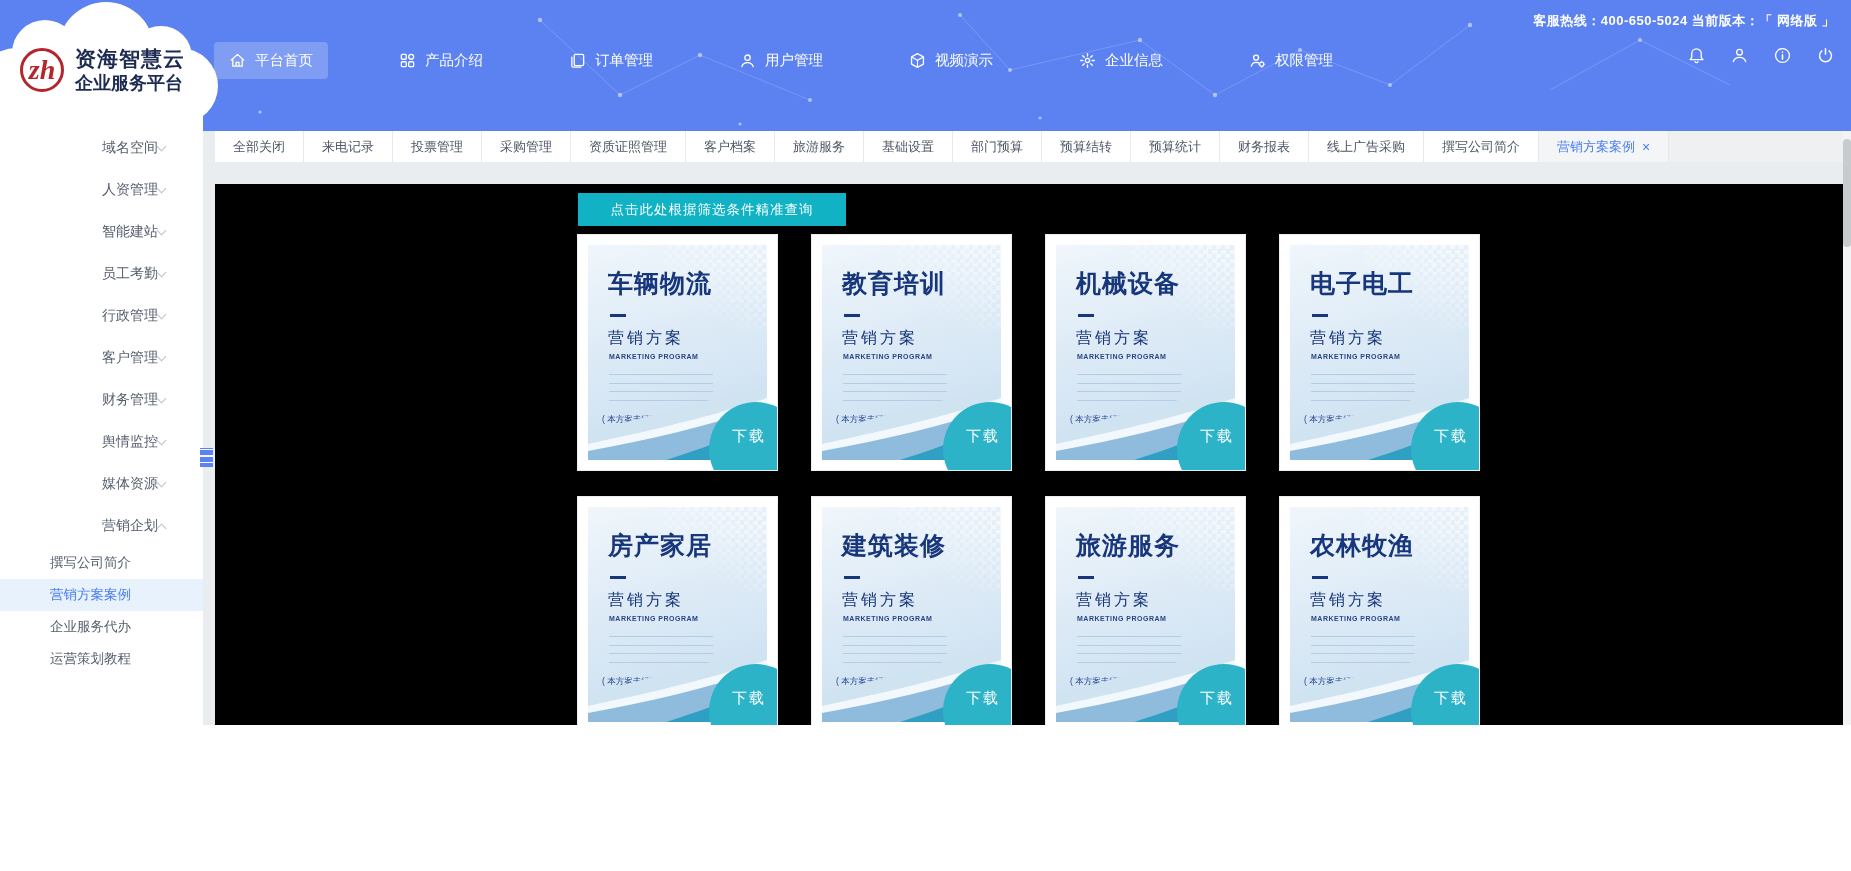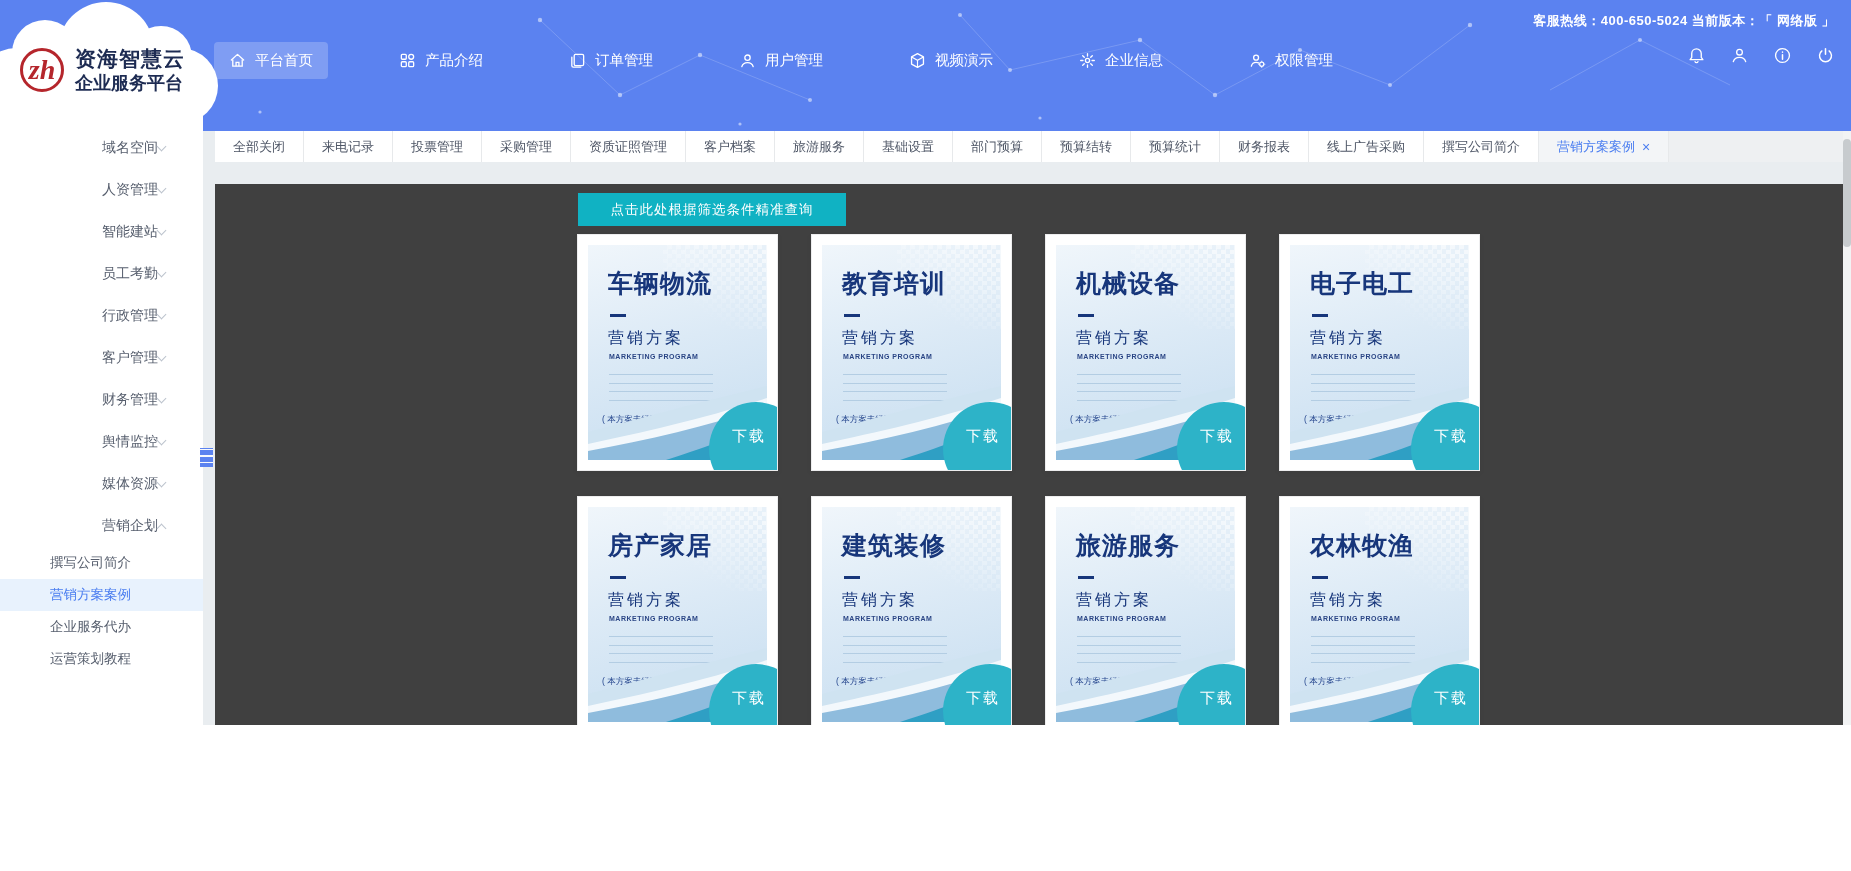--- a/index.html
+++ b/index.html
@@ -49,21 +49,21 @@
   .handle { position:absolute; left:198px; top:444px; width:17px; height:27px; background:#5b82f0; border-radius:2px; z-index:4; cursor:pointer;
     background-image:repeating-linear-gradient(180deg, transparent 0 5px, rgba(255,255,255,.95) 5px 6.5px); background-clip:content-box; padding:4px 2px; }
 
   
   .content { position:absolute; left:215px; top:131px; width:1628px; height:740px; }
   .tabbar { position:absolute; left:0; top:0; width:1628px; height:31px; background:#eef0f2; display:flex; }
   .tab { background:#fff; border-right:1px solid #e7e9eb; padding:0 18px; line-height:30px; font-size:13px; color:#4e5666; white-space:nowrap; cursor:pointer; display:flex; align-items:center; gap:7px; }
   .tab.active { color:#4a7df0; background:#f3f5f7; }
   .tab .tclose { font-size:14px; color:#4a7df0; line-height:1; }
 
-  .panel { position:absolute; left:0; top:53px; width:1628px; height:628px; background:#404040; }
+  .panel { position:absolute; left:0; top:53px; width:1628px; height:628px; background:#000000; }
   .filter-btn { position:absolute; left:363px; top:9px; width:268px; height:33px; background:#10b2c3; color:#fff; font-size:13.5px; display:flex; align-items:center; justify-content:center; letter-spacing:1px; cursor:pointer; border:none; }
 
   .grid { position:absolute; left:362px; top:50px; display:grid; grid-template-columns:repeat(4,201px); column-gap:33px; row-gap:25px; }
   .card { position:relative; width:201px; height:237px; background:#fff; border:1px solid #ededee; box-shadow:0 2px 6px rgba(0,0,0,.05); padding:10px; overflow:hidden; cursor:pointer; }
   .poster { position:relative; width:179px; height:215px; overflow:hidden; background:linear-gradient(165deg,#f0f6fb 0%,#dceaf6 45%,#c6ddf0 100%); }
   .poster::before { content:""; position:absolute; top:0; right:0; width:104px; height:84px; opacity:.55;
     background:conic-gradient(#fff 25%, transparent 0 50%, #fff 0 75%, transparent 0); background-size:9px 9px;
     -webkit-mask-image:linear-gradient(215deg,#000 10%,transparent 72%); mask-image:linear-gradient(215deg,#000 10%,transparent 72%); }
   .p-title { position:relative; margin:22px 0 0 20px; font-size:25px; font-weight:bold; color:#17367b; letter-spacing:1px; }
   .p-dash { width:16px; height:3px; background:#17367b; margin:14px 0 0 22px; }

